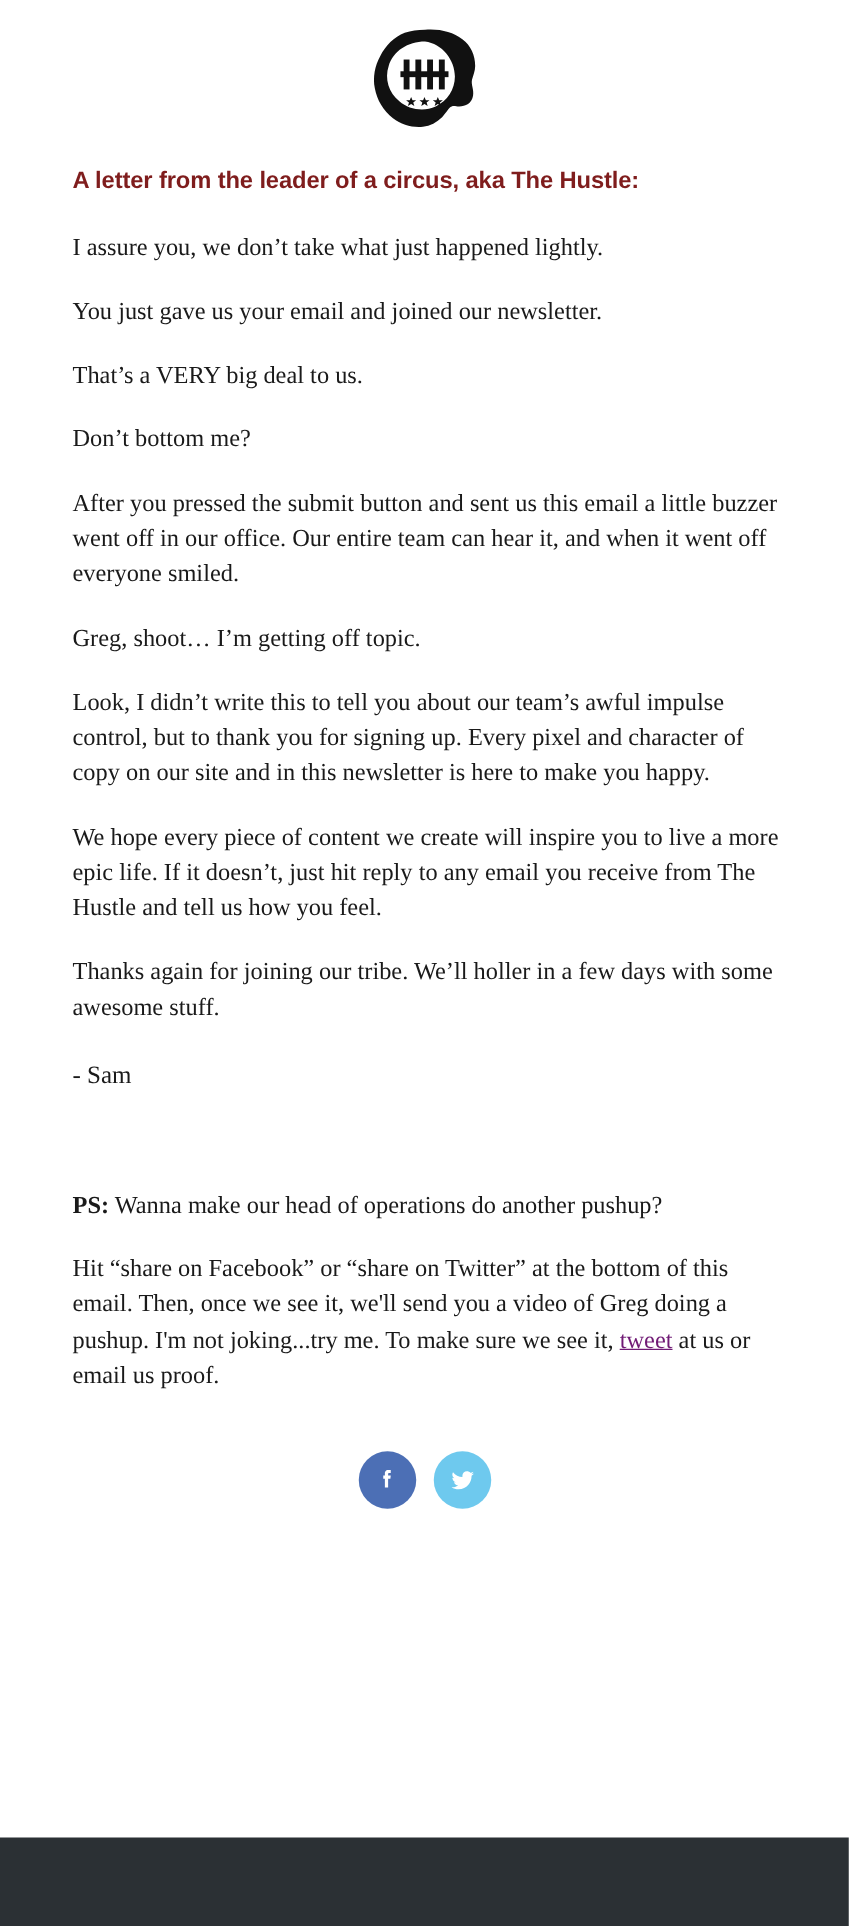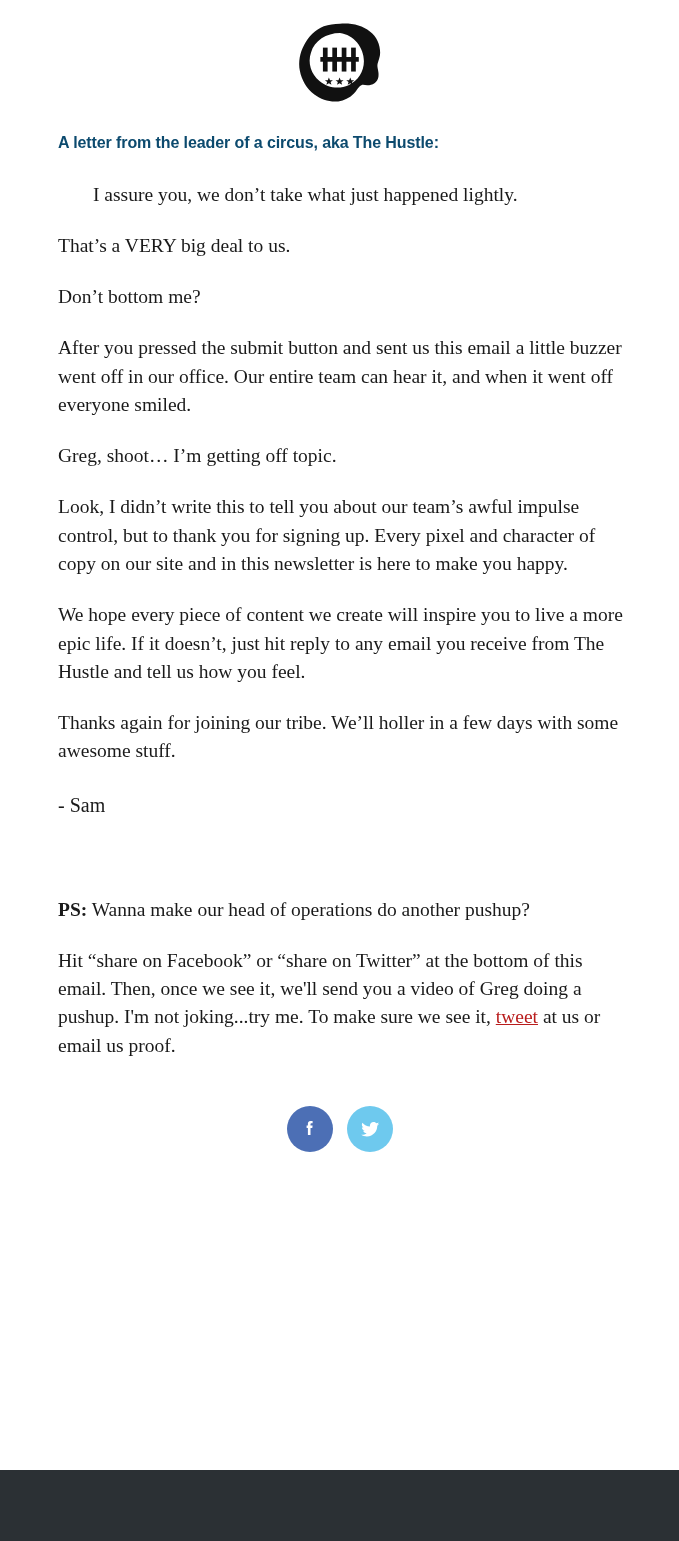--- a/index.html
+++ b/index.html
@@ -40,50 +40,49 @@
 
   
   .content {
     padding: 0 54px 0 58px;
     flex: 0 0 auto;
   }
 
   .headline {
     font-family: "Liberation Sans", "DejaVu Sans", sans-serif;
     font-weight: bold;
-    font-size: 16px;
+    font-size: 19px;
     line-height: 1.35;
-    color: #0c4a6e;
+    color: #7f1d1d;
     margin: 20px 0 0 0;
     letter-spacing: -0.1px;
   }
 
   .para {
     font-size: 19.5px;
     line-height: 1.45;
     margin: 23px 0 0 0;
     color: #1a1a1a;
   }
   .para.first-para {
     margin-top: 27px;
-    margin-left: 35px;
   }
   .para b, .para strong {
     font-weight: bold;
   }
   .signature {
     font-size: 20px;
     line-height: 1.45;
     margin: 25px 0 0 0;
   }
   .ps-block {
     margin-top: 76px;
   }
   .link {
-    color: #b91c1c;
+    color: #701a75;
     text-decoration: underline;
     cursor: pointer;
   }
 
   
   .social-row {
     margin-top: 46px;
     display: flex;
     justify-content: center;
     align-items: center;
@@ -156,20 +155,21 @@
         <path d="M62 65 L63.3 68.2 L66.7 68.2 L64 70.3 L65 73.6 L62 71.6 L59 73.6 L60 70.3 L57.3 68.2 L60.7 68.2 Z"></path>
       </g>
     </svg>
   </div>
 
   <div class="content">
 
     <div class="headline">A letter from the leader of a circus, aka The Hustle:</div>
 
     <p class="para first-para">I assure you, we don’t take what just happened lightly.</p>
+    <p class="para">You just gave us your email and joined our newsletter.</p>
     <p class="para">That’s a VERY big deal to us.</p>
     <p class="para">Don’t bottom me?</p>
     <p class="para">After you pressed the submit button and sent us this email a little buzzer went off in our office. Our entire team can hear it, and when it went off everyone smiled.</p>
     <p class="para">Greg, shoot… I’m getting off topic.</p>
     <p class="para">Look, I didn’t write this to tell you about our team’s awful impulse control, but to thank you for signing up. Every pixel and character of copy on our site and in this newsletter is here to make you happy.</p>
     <p class="para">We hope every piece of content we create will inspire you to live a more epic life. If it doesn’t, just hit reply to any email you receive from The Hustle and tell us how you feel.</p>
     <p class="para">Thanks again for joining our tribe. We’ll holler in a few days with some awesome stuff.</p>
 
     <p class="signature">- Sam</p>
 

